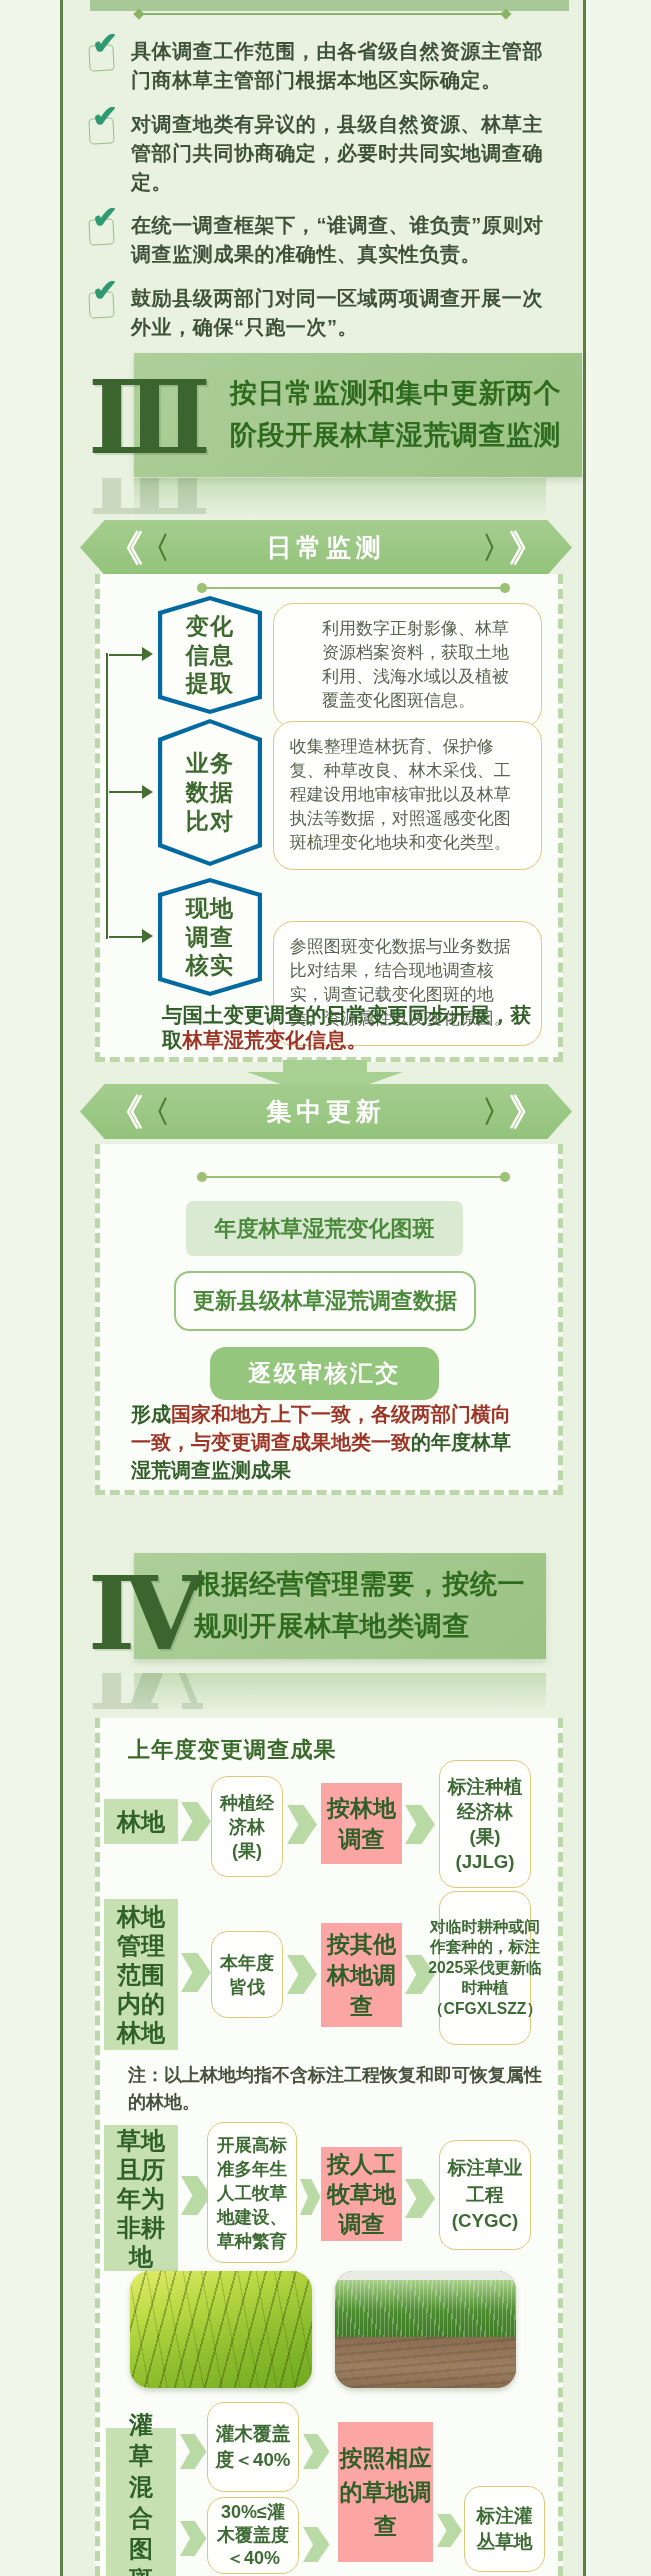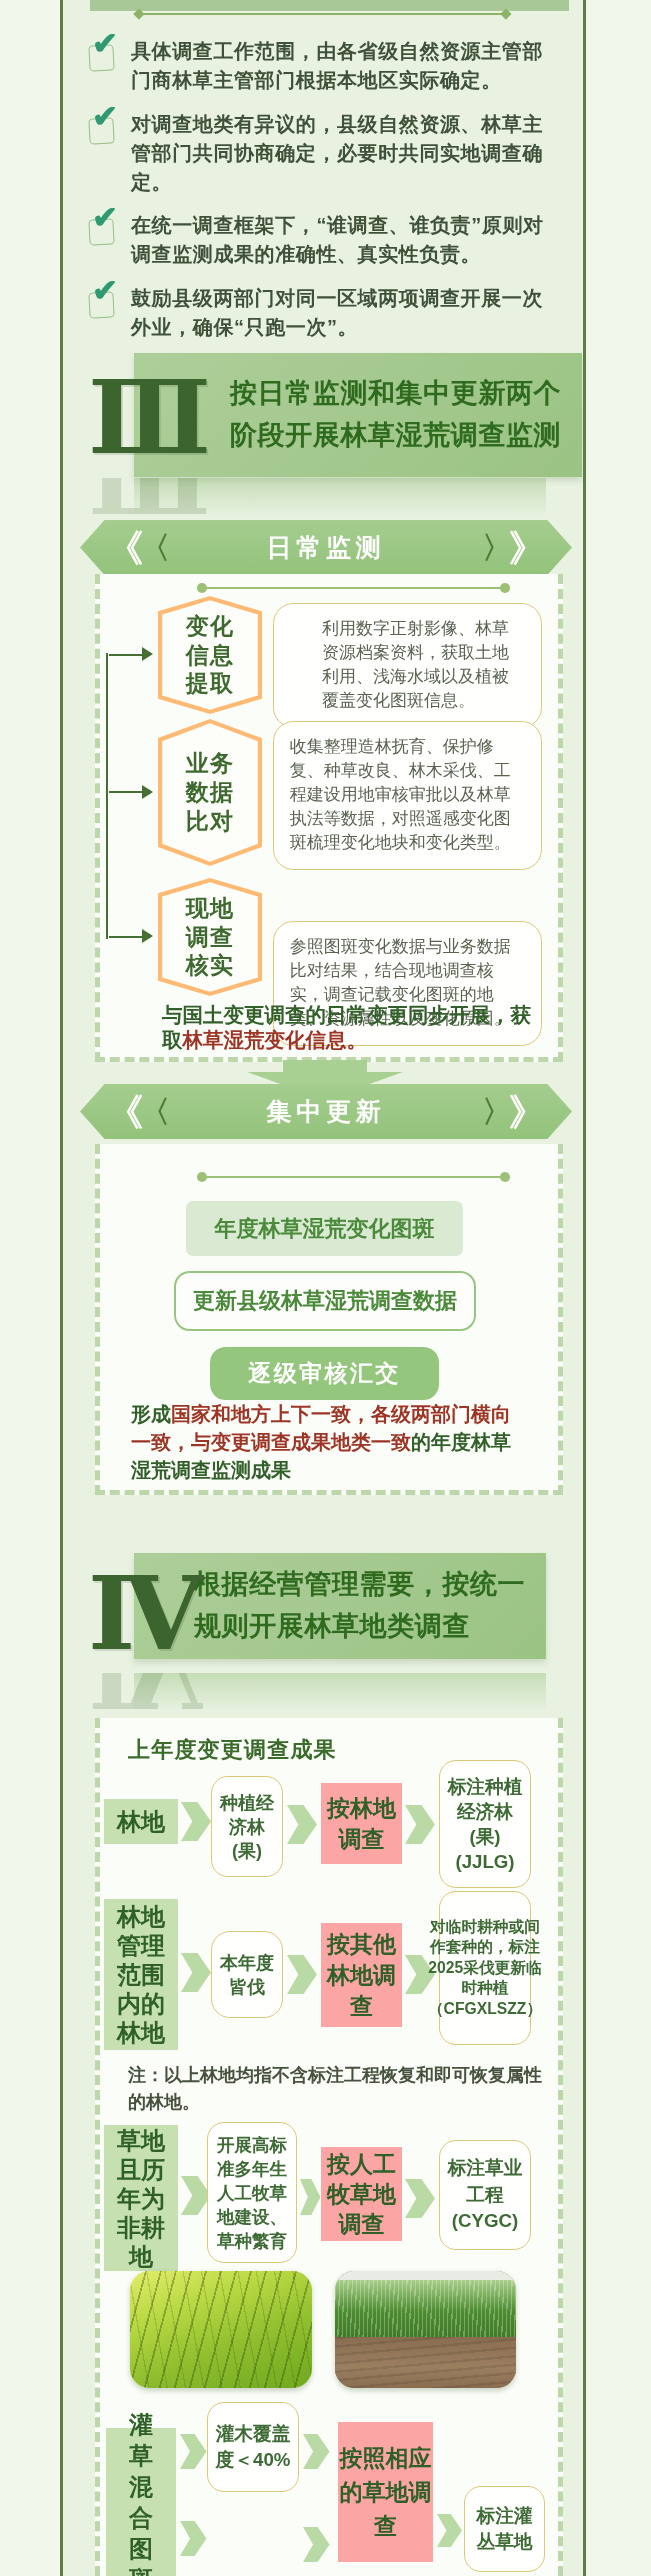--- a/index.html
+++ b/index.html
@@ -47,21 +47,21 @@
   
   .dashbox{position:absolute;left:95px;width:458px;background:#fbfdf8;
            border-left:5.4px dashed #bcd8aa;border-right:5.4px dashed #bcd8aa;}
   .dash-bottom{border-bottom:5.4px dashed #bcd8aa;}
 
   .dotline{position:absolute;height:2.4px;background:#9cc176;}
   .dotline .dot{position:absolute;top:-3.6px;width:9.7px;height:9.7px;border-radius:50%;background:#9cc176;}
   .dotline .dot.l{left:-1.8px}.dotline .dot.r{right:-1.8px}
 
   
-  .hex{position:absolute;left:158px;width:104px;background:#fdba74;
+  .hex{position:absolute;left:158px;width:104px;background:#0369a1;
        clip-path:polygon(50% 0%,100% 13%,100% 87%,50% 100%,0% 87%,0% 13%);}
   .hex-in{position:absolute;left:4.2px;top:4.2px;right:4.2px;bottom:4.2px;background:#fdfef9;
           clip-path:polygon(50% 0%,100% 13%,100% 87%,50% 100%,0% 87%,0% 13%);
           display:flex;align-items:center;justify-content:center;}
   .hex-label{width:52px;text-align:center;font-size:23px;line-height:1.25;font-weight:bold;color:#3e6a2f;letter-spacing:1.2px;}
 
   .descbox{position:absolute;left:273px;width:269px;background:#fffffe;border:1.8px solid #dcc878;
            border-radius:20.5px;padding:13.3px 15.7px;box-sizing:border-box;
            font-size:17px;line-height:24px;color:#596350;font-weight:500;}
 
@@ -256,21 +256,21 @@
   <div class="src" style="left:104px;top:1799px;width:74px;height:45px;font-size:24px;">林地</div>
   <div class="farrow" style="left:181px;top:1802px;width:30px;height:39px;"></div>
   <div class="cond" style="left:211px;top:1776px;width:72px;height:101px;font-size:18px;line-height:24px;">种植经济林(果)</div>
   <div class="farrow" style="left:287px;top:1805px;width:30px;height:39px;"></div>
   <div class="method" style="left:321px;top:1783px;width:81px;height:81px;font-size:23px;line-height:31px;">按林地调查</div>
   <div class="farrow" style="left:405px;top:1805px;width:30px;height:39px;"></div>
   <div class="cond" style="left:439px;top:1760px;width:92px;height:128px;font-size:18.7px;line-height:25px;">标注种植经济林(果)(JJLG)</div>
 
   <div class="src" style="left:104px;top:1899px;width:74px;height:151px;font-size:24px;line-height:29px;padding:0 11px;box-sizing:border-box;">林地管理范围内的林地</div>
   <div class="farrow" style="left:181px;top:1953px;width:30px;height:39px;"></div>
-  <div class="cond" style="left:211px;top:1931px;width:72px;height:87px;font-size:18px;line-height:24px;border-radius:19px;">本年度皆伐</div>
+  <div class="cond" style="left:211px;top:1931px;width:72px;height:87px;font-size:18px;line-height:24px;">本年度皆伐</div>
   <div class="farrow" style="left:287px;top:1955px;width:30px;height:39px;"></div>
   <div class="method" style="left:321px;top:1923px;width:81px;height:104px;font-size:23px;line-height:31px;">按其他林地调查</div>
   <div class="farrow" style="left:405px;top:1955px;width:30px;height:39px;"></div>
   <div class="cond" style="left:439px;top:1891px;width:92px;height:154px;font-size:15.7px;line-height:20.5px;">对临时耕种或间作套种的，标注2025采伐更新临时种植（CFGXLSZZ）</div>
 
   <div class="note">注：以上林地均指不含标注工程恢复和即可恢复属性的林地。</div>
 
   <div class="src" style="left:104px;top:2125px;width:74px;height:146px;font-size:24px;line-height:29px;padding:0 11px;box-sizing:border-box;">草地且历年为非耕地</div>
   <div class="farrow" style="left:181px;top:2176px;width:30px;height:39px;"></div>
   <div class="cond" style="left:207px;top:2122px;width:90px;height:141px;font-size:17.5px;line-height:24px;">开展高标准多年生人工牧草地建设、草种繁育</div>
@@ -285,19 +285,20 @@
   <div class="photo p-right">
     <div class="sky"></div>
     <div class="grass"></div>
     <div class="soil"></div>
   </div>
 
   <div class="src" style="left:106px;top:2428px;width:70px;height:148px;font-size:24px;line-height:31px;padding:0 22px;box-sizing:border-box;">灌草混合图斑</div>
   <div class="farrow" style="left:180px;top:2434px;width:26.5px;height:35px;"></div>
   <div class="farrow" style="left:180px;top:2521px;width:26.5px;height:35px;"></div>
   <div class="cond" style="left:207px;top:2402px;width:92px;height:90px;font-size:18.7px;line-height:26.5px;">灌木覆盖度＜40%</div>
+  <div class="cond" style="left:207px;top:2497px;width:92px;height:77px;font-size:18px;line-height:23px;">30%≤灌木覆盖度＜40%</div>
   <div class="farrow" style="left:303px;top:2434px;width:26.5px;height:35px;"></div>
   <div class="farrow" style="left:303px;top:2527px;width:26.5px;height:35px;"></div>
   <div class="method" style="left:338px;top:2422px;width:95px;height:140px;font-size:23px;line-height:34px;">按照相应的草地调查</div>
   <div class="farrow" style="left:437px;top:2514px;width:25px;height:33px;"></div>
   <div class="cond" style="left:464px;top:2486px;width:81px;height:86px;font-size:18.7px;line-height:26.5px;">标注灌丛草地</div>
 </div>
 
 
 </body></html>

